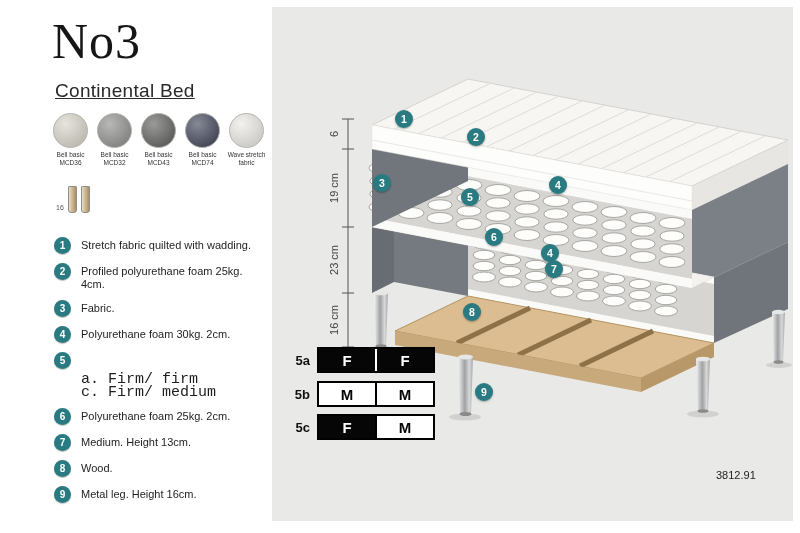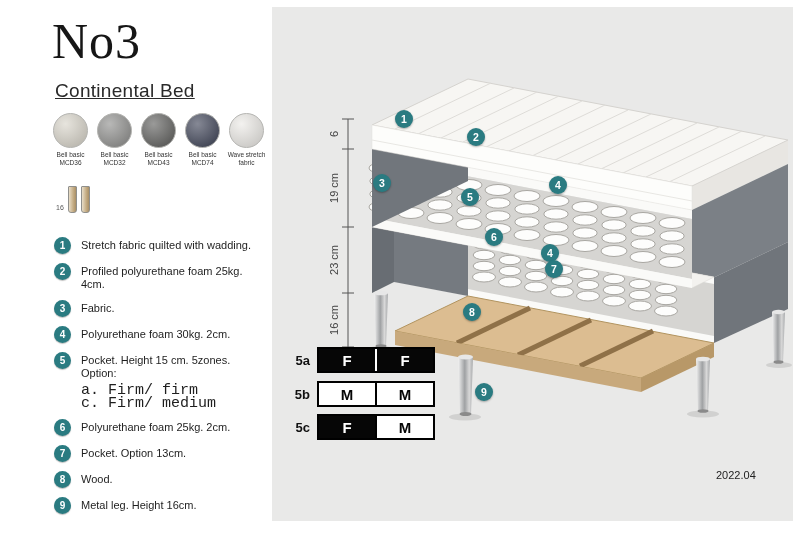--- a/index.html
+++ b/index.html
@@ -103,33 +103,32 @@
       <div class="feature">
         <div class="num-badge">3</div>
         <div class="feature-text">Fabric.</div>
       </div>
       <div class="feature">
         <div class="num-badge">4</div>
         <div class="feature-text">Polyurethane foam 30kg. 2cm.</div>
       </div>
       <div class="feature">
         <div class="num-badge">5</div>
-        <div class="feature-text">Pocket. Height 15 cm. 5zones. Option:</div>
       </div>
       <div class="feature-options">
         <div>a. Firm/ firm</div>
         <div>c. Firm/ medium</div>
       </div>
       <div class="feature">
         <div class="num-badge">6</div>
         <div class="feature-text">Polyurethane foam 25kg. 2cm.</div>
       </div>
       <div class="feature">
         <div class="num-badge">7</div>
-        <div class="feature-text">Pocket. Option 13cm.</div>
+        <div class="feature-text">Medium. Height 13cm.</div>
       </div>
       <div class="feature">
         <div class="num-badge">8</div>
         <div class="feature-text">Wood.</div>
       </div>
       <div class="feature">
         <div class="num-badge">9</div>
         <div class="feature-text">Metal leg. Height 16cm.</div>
       </div>
     </div>
@@ -293,16 +292,16 @@
       </div>
     </div>
     <div class="firm-row" style="top:407px">
       <div class="firm-label">5c</div>
       <div class="fbox">
         <div class="fcell dark">F</div>
         <div class="fcell light divB">M</div>
       </div>
     </div>
 
-    <div class="version">2022.04</div>
+    <div class="version">3812.91</div>
   </div>
 
 </div>
 
 </body></html>

